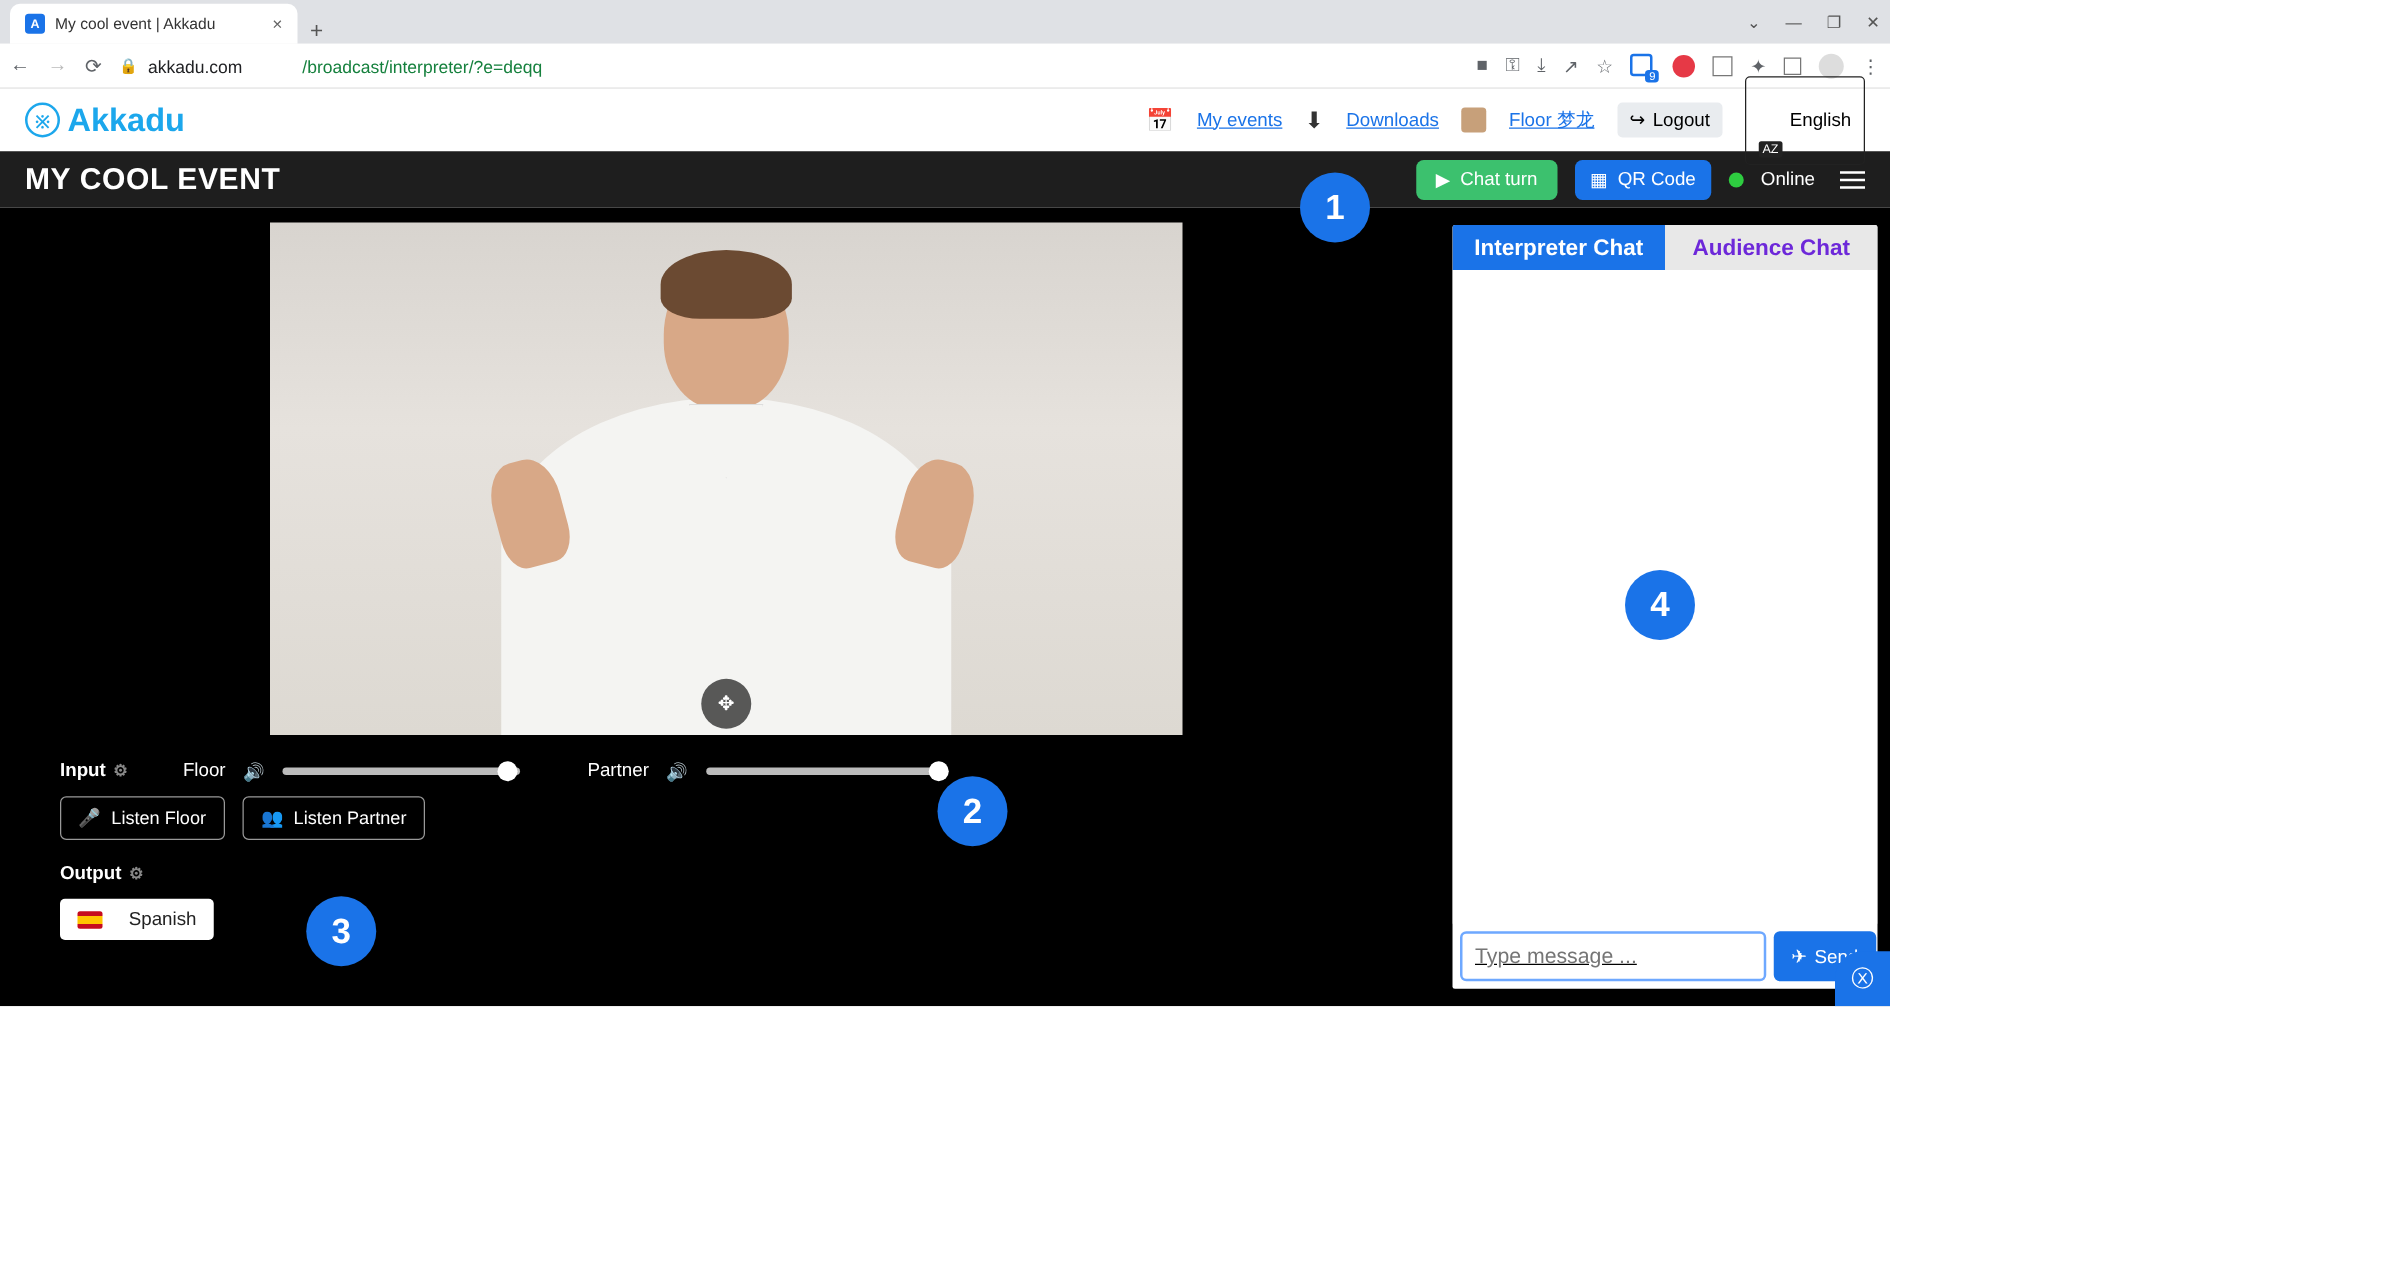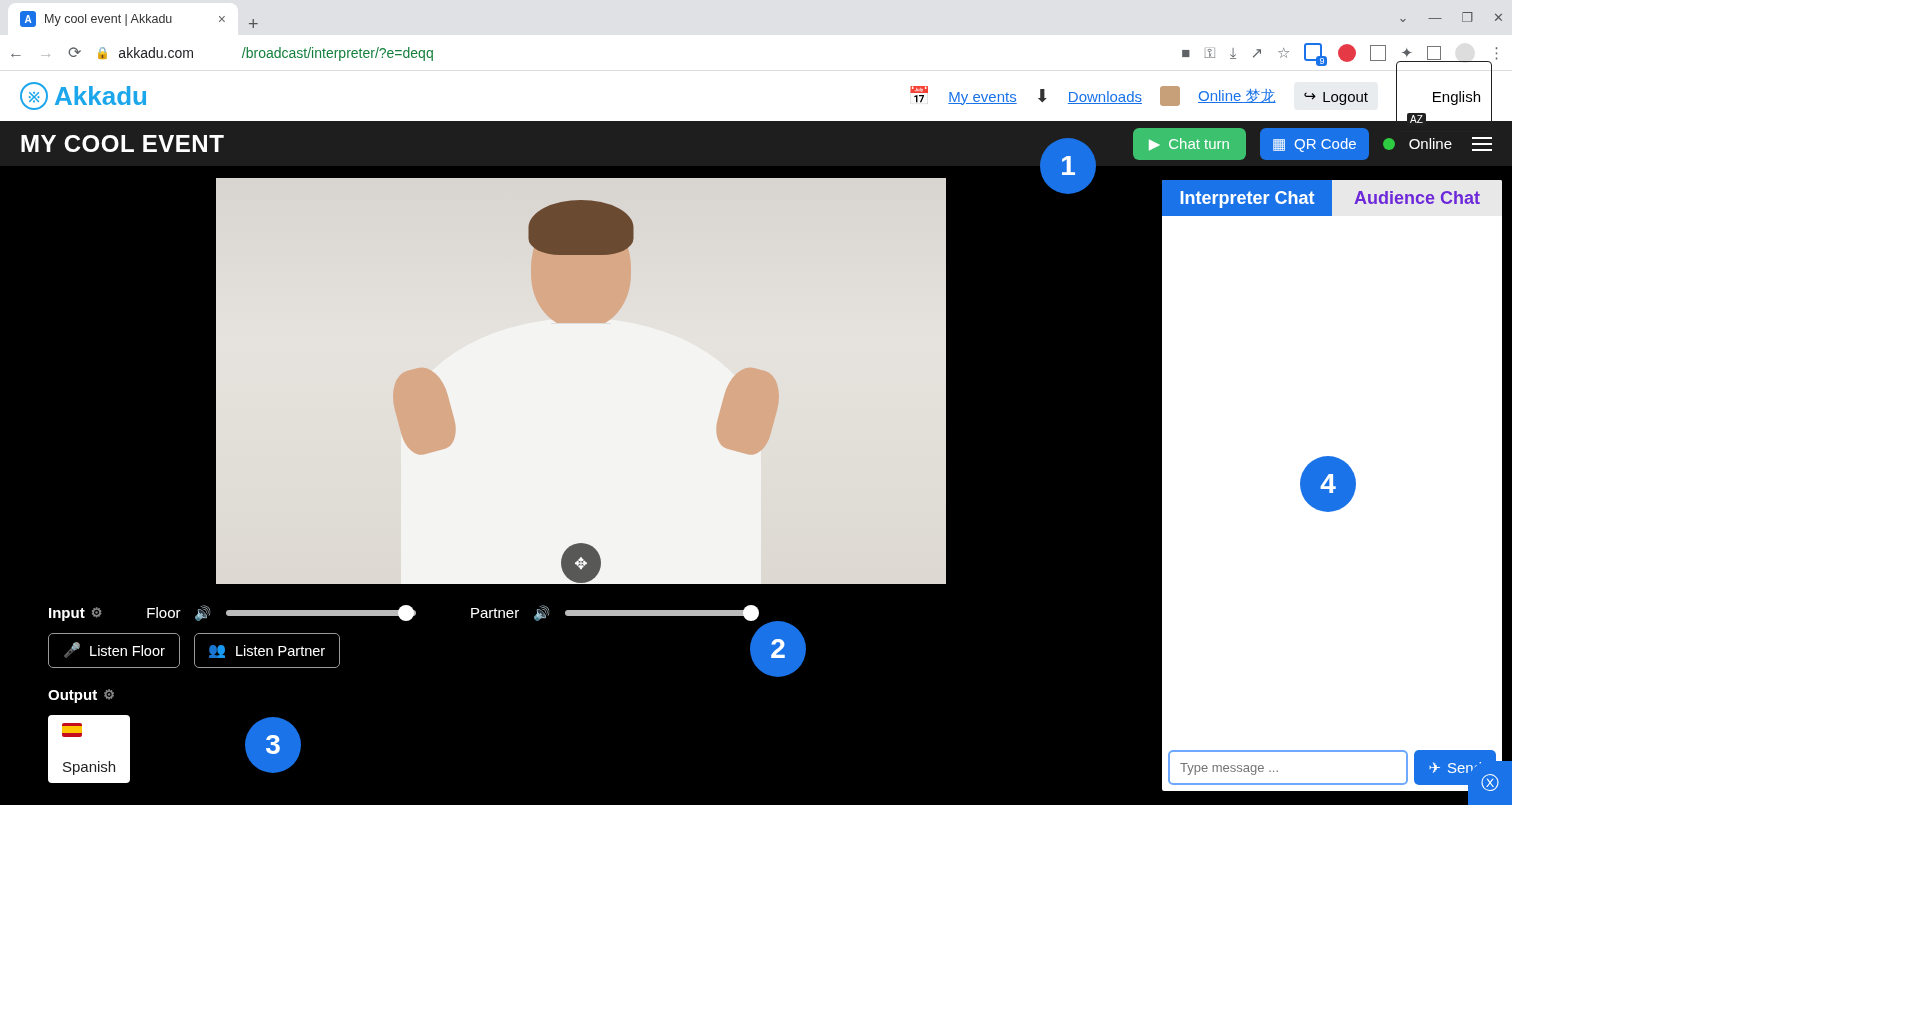--- a/index.html
+++ b/index.html
@@ -67,33 +67,33 @@
 
   .controls { color: #fff; padding: 20px 60px 10px 48px; }
   .ctrl-row { display: flex; align-items: center; gap: 14px; margin-bottom: 12px; }
   .lbl { font-size: 15px; font-weight: bold; display: flex; align-items: center; gap: 6px; }
   .gear { color: #888; font-size: 13px; }
   .sub-lbl { font-size: 15px; margin-left: 30px; }
   .slider { position: relative; width: 190px; height: 6px; background: #bbb; border-radius: 3px; }
   .slider .thumb { position: absolute; top: 50%; transform: translate(-50%,-50%); width: 16px; height: 16px; background: #fff; border-radius: 50%; }
   .vol-ico { color:#fff; font-size:14px; }
   .btn-outline { background: transparent; border: 1px solid #999; color: #fff; padding: 8px 14px; border-radius: 5px; font-size: 14.5px; display: flex; align-items: center; gap: 8px; cursor: pointer; }
-  .btn-white { background: #fff; color: #222; border: none; padding: 8px 14px; border-radius: 4px; font-size: 15px; display: flex; align-items: flex-start; gap: 21px; cursor: pointer; flex-direction: column; }
+  .btn-white { background: #fff; color: #222; border: none; padding: 8px 14px; border-radius: 4px; font-size: 15px; display: flex; align-items: center; gap: 21px; cursor: pointer; }
   .flag-es { width: 20px; height: 14px; background: linear-gradient(180deg,#c60b1e 0 25%, #ffc400 25% 75%, #c60b1e 75% 100%); border-radius: 2px; }
 
   
   .chat-panel { width: 350px; padding: 14px 10px 14px 0; display: flex; }
   .chat-box { background: #fff; flex: 1; display: flex; flex-direction: column; border-radius: 2px; overflow: hidden; }
   .chat-tabs { display: flex; height: 36px; }
   .chat-tab { flex: 1; display: flex; align-items: center; justify-content: center; font-size: 18px; font-weight: bold; cursor: pointer; }
   .chat-tab.active { background: #1a73e8; color: #fff; }
   .chat-tab.inactive { background: #e8e8e8; color: #6d28d9; }
   .chat-body { flex: 1; background: #fff; }
   .chat-input-row { display: flex; gap: 6px; padding: 6px; }
-  .chat-input { flex: 1; border: 2px solid #6ea8ff; border-radius: 5px; padding: 8px 10px; font-size: 13px; outline: none; }
+  .chat-input { flex: 1; border: 2px solid #6ea8ff; border-radius: 5px; padding: 8px 10px; font-size: 17px; outline: none; text-decoration: underline; }
   .btn-send { background: #1a73e8; color: #fff; border: none; padding: 8px 14px; border-radius: 5px; font-size: 15px; font-weight: 500; display: flex; align-items: center; gap: 6px; cursor: pointer; }
 
   
   .bubble { position: absolute; width: 56px; height: 56px; background: #1a73e8; color: #fff; border-radius: 50%; display: flex; align-items: center; justify-content: center; font-size: 28px; font-weight: bold; z-index: 50; }
 
   
   .float-close { position: absolute; bottom: 0px; right: 0px; width: 44px; height: 44px; background: #1a73e8; border-radius: 50% 0 0 0; display: flex; align-items: center; justify-content: center; color: #fff; font-size: 18px; cursor: pointer; }
 </style>
 </head>
 <body>
@@ -146,21 +146,21 @@
   <div class="logo">
     <span class="mark">※</span>
     <span>Akkadu</span>
   </div>
   <div class="spacer"></div>
   <span class="hdr-ico">📅</span>
   <span class="hdr-item link-blue">My events</span>
   <span class="hdr-ico">⬇</span>
   <span class="hdr-item link-blue">Downloads</span>
   <span class="avatar"></span>
-  <span class="hdr-item link-blue">Online 梦龙</span>
+  <span class="hdr-item link-blue">Floor 梦龙</span>
   <div class="btn-logout">
     <span>↪</span>
     <span>Logout</span>
   </div>
   <div class="btn-lang">
     <span class="lang-badge">AZ</span>
     <span>English</span>
   </div>
 </div>
 

